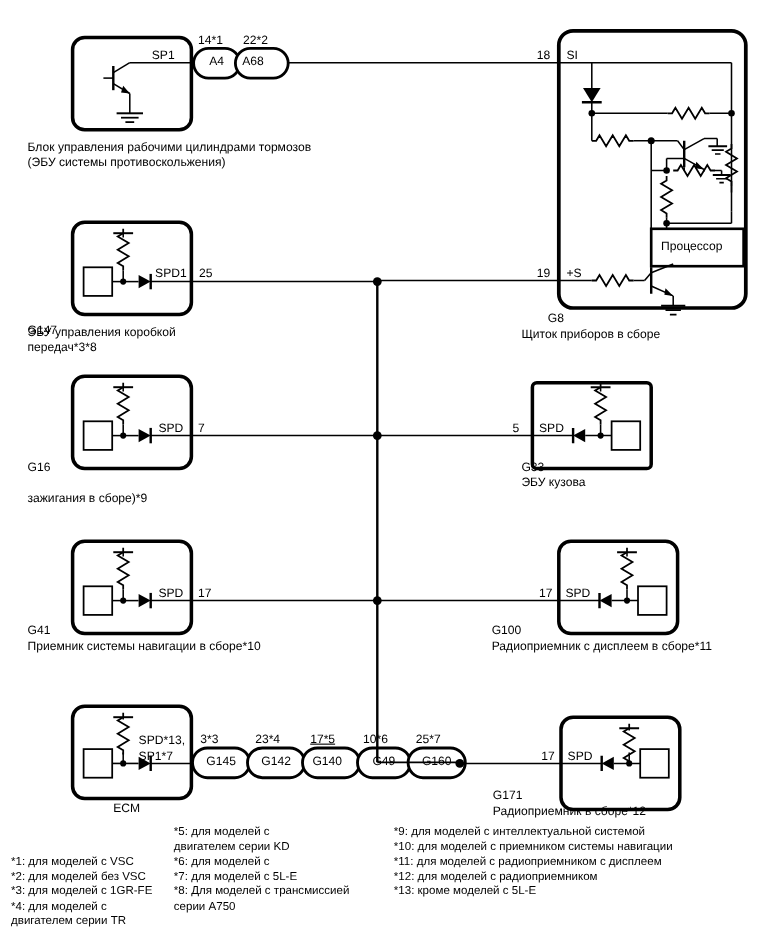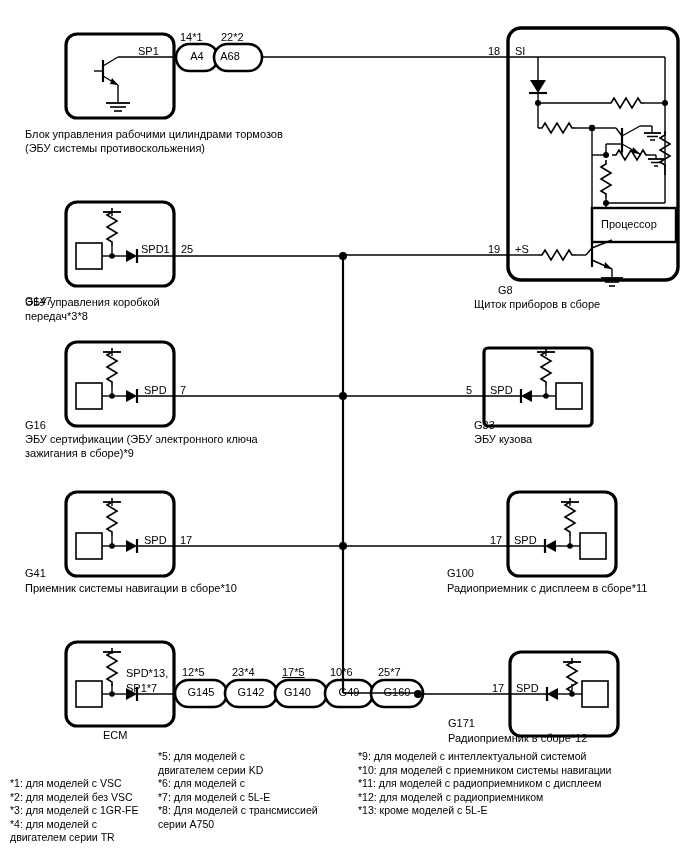--- a/index.html
+++ b/index.html
@@ -351,21 +351,20 @@
 
   <div class="lbl" style="left:141px; top:242px;">SPD1</div>
   <div class="lbl pin" style="left:181px; top:242px;">25</div>
   <div class="lbl" style="left:25px; top:294px;">G147</div>
   <div class="lbl" style="left:25px; top:295px;">ЭБУ управления коробкой</div>
   <div class="lbl" style="left:25px; top:309px;">передач*3*8</div>
 
   <div class="lbl" style="left:144px; top:383px;">SPD</div>
   <div class="lbl pin" style="left:180px; top:383px;">7</div>
   <div class="lbl" style="left:25px; top:418px;">G16</div>
-  <div class="lbl" style="left:25px; top:432px;">ЭБУ сертификации (ЭБУ электронного ключа</div>
   <div class="lbl" style="left:25px; top:446px;">зажигания в сборе)*9</div>
 
   <div class="lbl pin" style="left:466px; top:383px;">5</div>
   <div class="lbl" style="left:490px; top:383px;">SPD</div>
   <div class="lbl" style="left:474px; top:418px;">G33</div>
   <div class="lbl" style="left:474px; top:432px;">ЭБУ кузова</div>
 
   <div class="lbl" style="left:144px; top:533px;">SPD</div>
   <div class="lbl pin" style="left:180px; top:533px;">17</div>
   <div class="lbl" style="left:25px; top:566px;">G41</div>
@@ -373,21 +372,21 @@
 
   <div class="lbl pin" style="left:490px; top:533px;">17</div>
   <div class="lbl" style="left:514px; top:533px;">SPD</div>
   <div class="lbl" style="left:447px; top:566px;">G100</div>
   <div class="lbl" style="left:447px; top:581px;">Радиоприемник с дисплеем в сборе*11</div>
 
   <div class="lbl" style="left:126px; top:666px;">SPD*13,</div>
   <div class="lbl" style="left:126px; top:681px;">SP1*7</div>
   <div class="lbl" style="left:103px; top:728px;">ECM</div>
 
-  <div class="lbl" style="left:182px; top:665px;">12*5</div>
+  <div class="lbl" style="left:182px; top:665px;">3*3</div>
   <div class="ovaltext" style="left:175px; top:686px; width:52px;">G145</div>
 
   <div class="lbl" style="left:232px; top:665px;">23*4</div>
   <div class="ovaltext" style="left:225px; top:686px; width:52px;">G142</div>
 
   <div class="lbl" style="left:282px; top:665px;text-decoration:underline;">17*5</div>
   <div class="ovaltext" style="left:275px; top:686px; width:45px;">G140</div>
 
   <div class="lbl" style="left:330px; top:665px;">10*6</div>
   <div class="ovaltext" style="left:325px; top:686px; width:48px;">G49</div>

